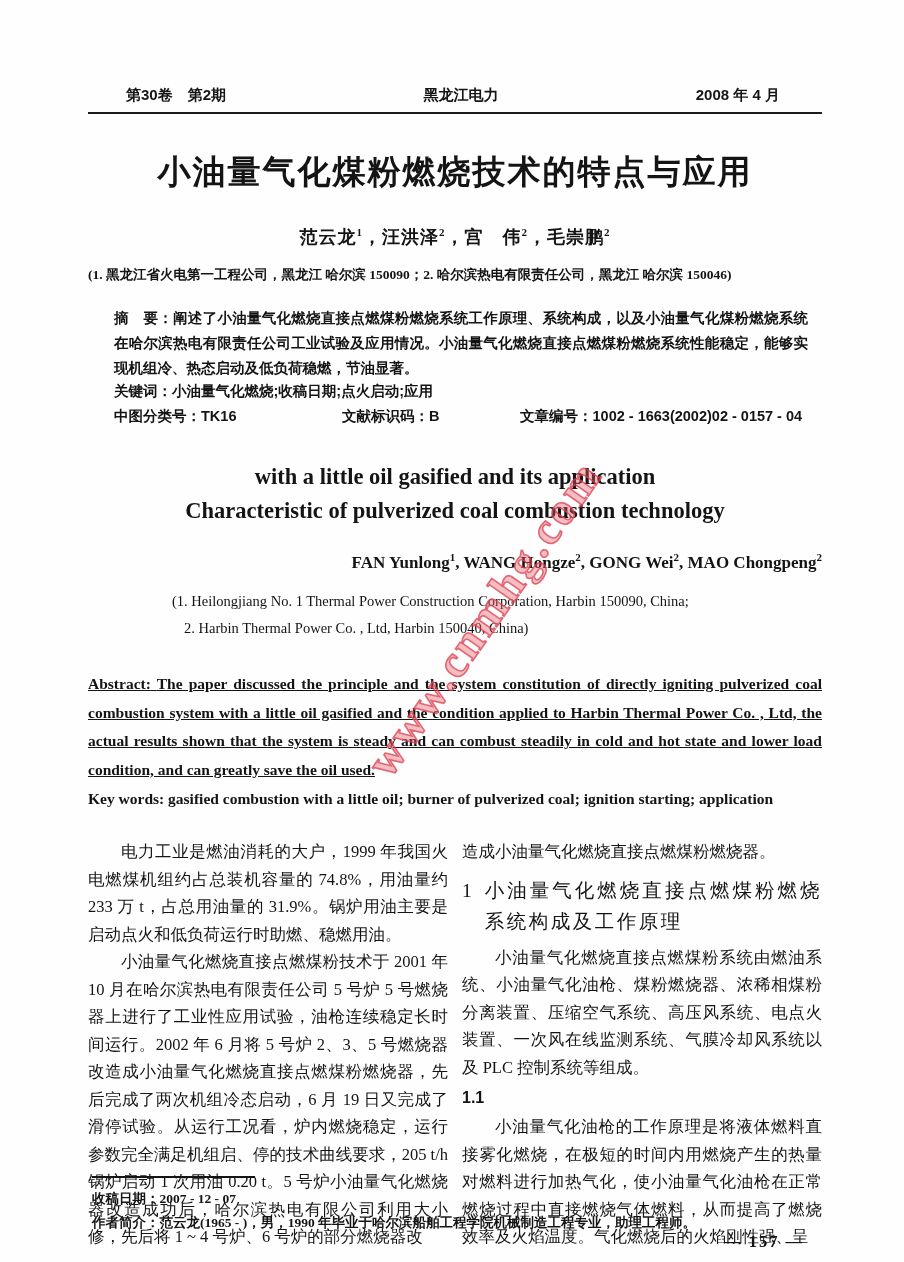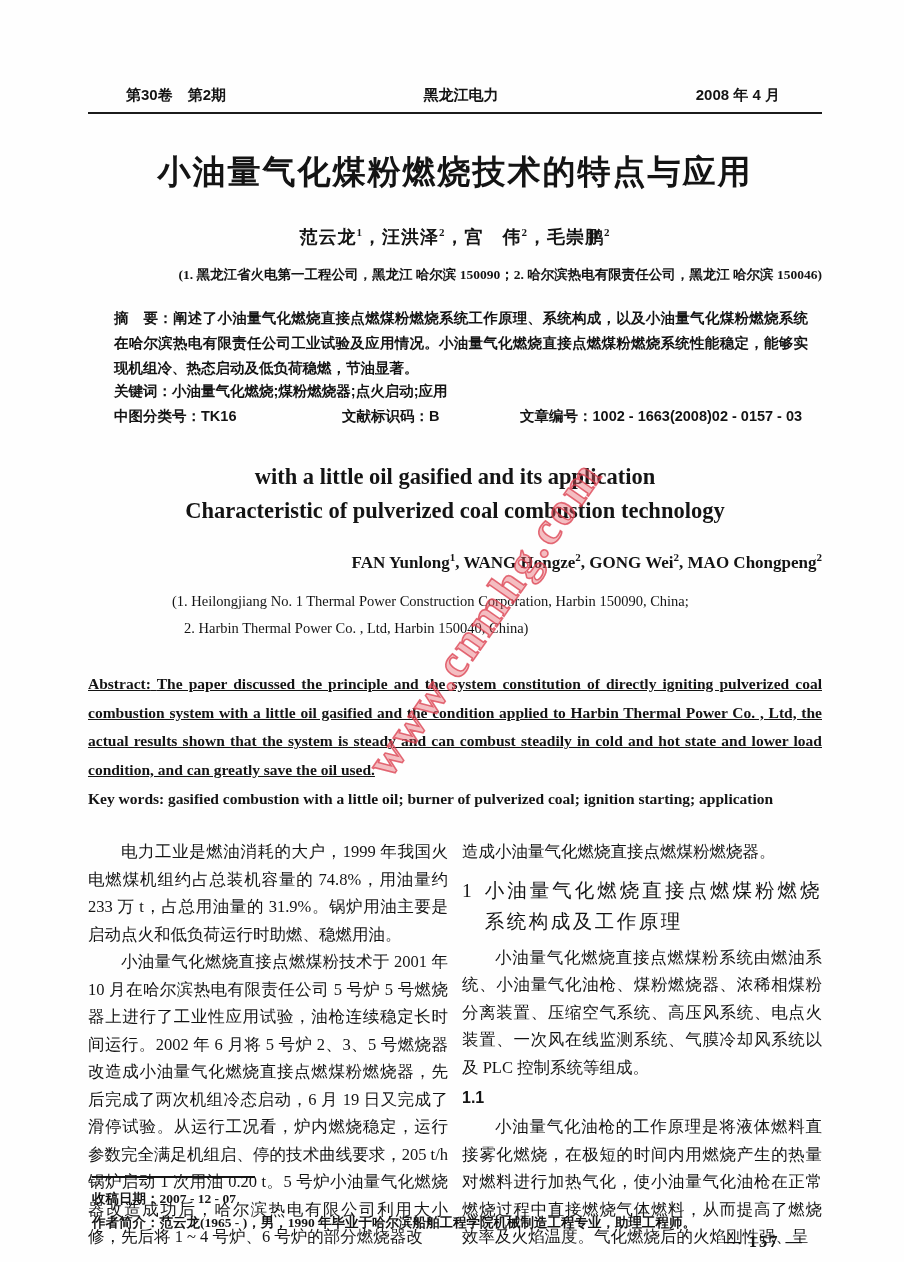--- a/index.html
+++ b/index.html
@@ -25,21 +25,21 @@
   .header-rule { border:none; border-top:2.5px solid #1b1b1b; margin-top:7px; }
 
   
   .cn-title {
     margin-top:36px; text-align:center;
     font-family:"Liberation Sans","DejaVu Sans",sans-serif;
     font-weight:800; font-size:33px; letter-spacing:2px;
   }
   .cn-authors { margin-top:30px; text-align:center; font-size:18px; font-weight:600; letter-spacing:1px; }
   sup.au { font-size:11px; vertical-align:super; line-height:0; }
-  .cn-affil { margin-top:17px; text-align:right; font-size:13.5px; font-weight:600; }
+  .cn-affil { margin-top:17px; text-align:left; font-size:13.5px; font-weight:600; }
 
   
   .cn-abstract-block {
     margin:22px 14px 0 26px;
     font-family:"Liberation Sans","DejaVu Sans",sans-serif;
     font-size:14.5px; line-height:25px; font-weight:600;
     text-align:justify;
   }
   .lab { font-weight:800; }
   .cn-keywords { margin:1px 14px 0 26px; font-family:"Liberation Sans","DejaVu Sans",sans-serif; font-size:14.5px; font-weight:600; }
@@ -109,27 +109,27 @@
       <span><span>范云龙</span><sup class="au">1</sup></span><span><span>，汪洪泽</span><sup class="au">2</sup></span><span><span>，宫　伟</span><sup class="au">2</sup></span><span><span>，毛崇鹏</span><sup class="au">2</sup></span>
     </div>
 
     <div class="cn-affil">(1. 黑龙江省火电第一工程公司，黑龙江 哈尔滨 150090；2. 哈尔滨热电有限责任公司，黑龙江 哈尔滨 150046)</div>
 
     <div class="cn-abstract-block">
       <span class="lab">摘　要：</span><span>阐述了小油量气化燃烧直接点燃煤粉燃烧系统工作原理、系统构成，以及小油量气化煤粉燃烧系统在哈尔滨热电有限责任公司工业试验及应用情况。小油量气化燃烧直接点燃煤粉燃烧系统性能稳定，能够实现机组冷、热态启动及低负荷稳燃，节油显著。</span>
     </div>
 
     <div class="cn-keywords">
-      <span class="lab">关键词：</span><span>小油量气化燃烧;煤粉燃烧器;点火启动;应用</span>
+      <span class="lab">关键词：</span><span>小油量气化燃烧;收稿日期;点火启动;应用</span>
     </div>
 
     <div class="clc-row">
       <span class="seg1"><span class="lab">中图分类号：</span><span>TK16</span></span>
       <span class="seg2"><span class="lab">文献标识码：</span><span>B</span></span>
-      <span class="seg3"><span class="lab">文章编号：</span><span>1002 - 1663(2008)02 - 0157 - 03</span></span>
+      <span class="seg3"><span class="lab">文章编号：</span><span>1002 - 1663(2002)02 - 0157 - 04</span></span>
     </div>
 
     <div class="en-title">
       <div>with a little oil gasified and its application</div>
       <div>Characteristic of pulverized coal combustion technology</div>
     </div>
 
     <div class="en-authors">
       <span><span>FAN Yunlong</span><sup class="au">1</sup></span><span><span>, WANG Hongze</span><sup class="au">2</sup></span><span><span>, GONG Wei</span><sup class="au">2</sup></span><span><span>, MAO Chongpeng</span><sup class="au">2</sup></span>
     </div>

